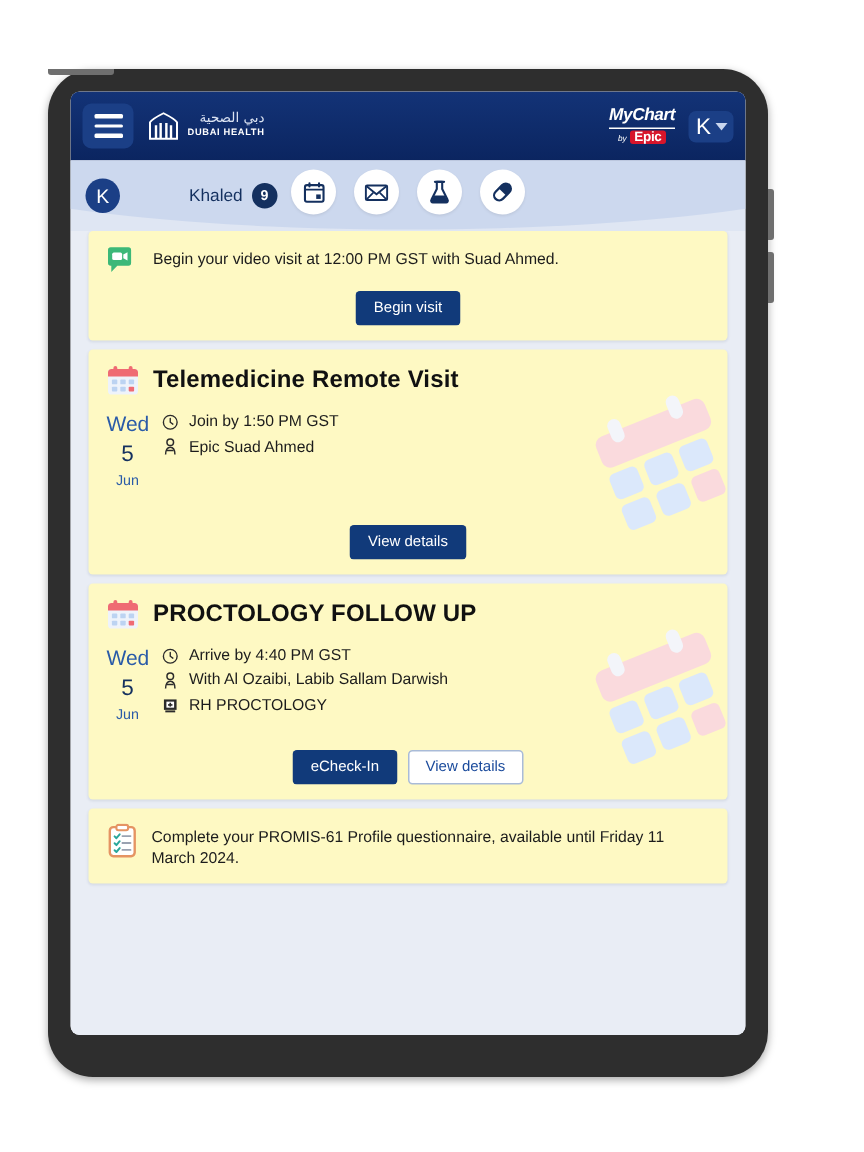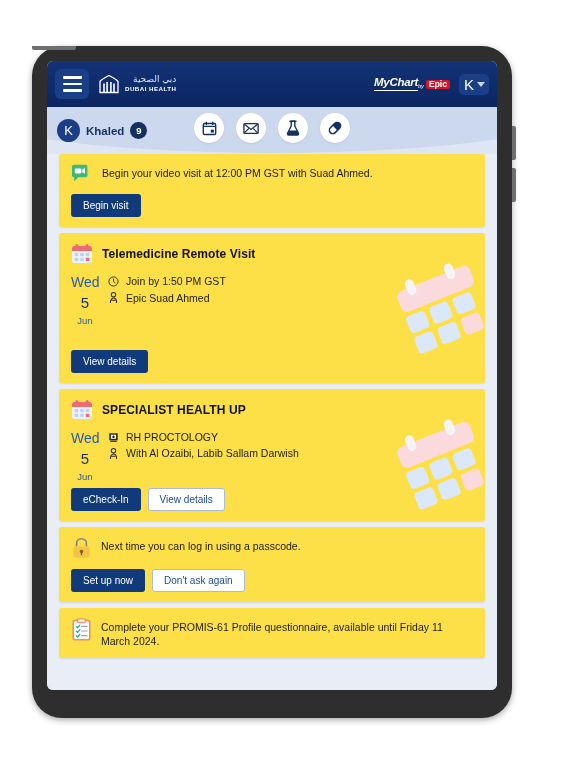--- a/index.html
+++ b/index.html
@@ -40,21 +40,21 @@
     gap:4px; cursor:pointer; flex:0 0 auto;
   }
   #hamburger-button span{ display:block; width:19px; height:2.4px; background:#fff; border-radius:1px;}
   #brand-logo{ display:flex; align-items:center; gap:5px; margin-left:9px; }
   .logo-mark{ width:22px; height:20px; position:relative; }
   .brand-text{ display:flex; flex-direction:column; line-height:1; }
   .brand-ar{ font-size:9px; color:#dbe3f2; letter-spacing:.2px; text-align:right;
     direction:rtl; font-family:"DejaVu Sans", sans-serif;}
   .brand-en{ font-size:6.2px; color:#ffffff; font-weight:bold; letter-spacing:.45px; margin-top:2px;}
   #header-right{ margin-left:auto; display:flex; align-items:center; gap:4px; }
-  #mychart-logo{ display:flex; flex-direction:row; align-items:center; line-height:1; }
+  #mychart-logo{ display:flex; flex-direction:column; align-items:center; line-height:1; }
   .mc-top{ font-size:11.5px; font-weight:bold; color:#fff; font-style:italic;
     letter-spacing:-.3px; border-bottom:1.4px solid #fff; padding-bottom:1px;}
   .mc-bot{ display:flex; align-items:flex-end; gap:2px; margin-top:1.5px;}
   .mc-by{ font-size:5.5px; color:#fff; font-style:italic; }
   .mc-epic{ background:#d7152b; color:#fff; font-size:9px; font-weight:bold;
     padding:0 3px; border-radius:2px; letter-spacing:-.2px;}
   #account-switcher{ display:flex; align-items:center; gap:3px; padding:3px 4px 3px 5px;
     background:#1b3f86; border-radius:5px; cursor:pointer; margin-left:5px;}
   #account-switcher .ini{ font-size:15px; color:#fff; font-weight:normal; line-height:1;}
   .caret{ width:0;height:0;border-left:4px solid transparent;border-right:4px solid transparent;
@@ -65,46 +65,46 @@
     position:relative; height:47px; background:#dfe6f3;
     display:flex; align-items:center; padding:0 10px; overflow:hidden;
   }
   #patient-bar:before{
     content:""; position:absolute; left:-20%; top:-46px; width:140%; height:92px;
     background:#ccd8ee; border-radius:0 0 55% 55%;
   }
   #patient-chip{ position:relative; display:flex; align-items:center; gap:6px; z-index:2;}
   .avatar{ width:23px;height:23px;border-radius:50%;background:#1b3f86;color:#fff;
     display:flex;align-items:center;justify-content:center;font-size:13px;}
-  #patient-name{ font-size:11.5px; font-weight:bold; color:#14305f;}
+  #patient-name{ font-size:11.5px; font-weight:normal; color:#14305f;margin-left:40px;}
   #patient-badge{ width:17px;height:17px;border-radius:50%;background:#14305f;color:#fff;
     font-size:9.5px;font-weight:bold;display:flex;align-items:center;justify-content:center;}
   #quick-nav{ position:absolute; left:50%; transform:translateX(-50%); top:6px;
     display:flex; gap:12px; z-index:2;}
   .qn-btn{ width:30px;height:30px;border-radius:50%;background:#fff;
     display:flex;align-items:center;justify-content:center;cursor:pointer;
     box-shadow:0 1px 2px rgba(0,0,0,.08);}
 
   
   #feed{ position:absolute; left:0; right:0; top:93px; bottom:0; overflow:hidden;
     background:#e9edf5; padding:0 12px 0 12px;}
-  .card{ background:#fde047; border-radius:3px; position:relative; overflow:hidden;
+  .card{ background:#fef9c3; border-radius:3px; position:relative; overflow:hidden;
     margin-bottom:6px; box-shadow:0 1px 2px rgba(20,40,80,.10);}
   .card-pad{ padding:10px 12px 10px 12px; position:relative; z-index:2;}
   .row-top{ display:flex; gap:9px; align-items:flex-start;}
   .msg-text{ font-size:10.5px; color:#1c1c1c; line-height:1.35; padding-top:2px;}
-  .btn-row{ display:flex; gap:7px; justify-content:flex-start; margin-top:9px;}
+  .btn-row{ display:flex; gap:7px; justify-content:center; margin-top:9px;}
   .btn{ font-size:10px; padding:5px 11px; border-radius:3px; cursor:pointer;
     border:1px solid transparent; white-space:nowrap;}
   .btn-primary{ background:#113a7a; color:#fff;}
   .btn-secondary{ background:#fff; color:#1b4b9c; border:1px solid #a9bbd8;}
 
   
   .appt-head{ display:flex; gap:9px; align-items:center;}
-  .appt-title{ font-size:12px; font-weight:bold; color:#111; letter-spacing:.1px;}
+  .appt-title{ font-size:16px; font-weight:bold; color:#111; letter-spacing:.1px;}
   .appt-body{ display:flex; gap:9px; margin-top:7px;}
   .date-col{ width:28px; flex:0 0 28px; text-align:center; color:#2a5ba8; line-height:1.45;}
   .date-dow{ font-size:14px;}
   .date-day{ font-size:15px; color:#14305f; font-weight:normal;}
   .date-mon{ font-size:9.5px;}
   .detail-lines{ padding-top:1px;}
   .dline{ display:flex; align-items:center; gap:7px; font-size:10.5px; color:#1c1c1c;
     line-height:1.58;}
   .dline .ic{ width:11px; flex:0 0 11px; display:flex; justify-content:center;}
   .watermark{ position:absolute; right:-12px; top:22px; width:110px; height:110px;
@@ -324,79 +324,69 @@
                 <rect x="4.6" y="1" width="2.6" height="4" rx="1.3" fill="#ef6b73"></rect>
                 <rect x="14.8" y="1" width="2.6" height="4" rx="1.3" fill="#ef6b73"></rect>
                 <rect x="3.6" y="10" width="3.6" height="3.2" rx=".6" fill="#bcd3f2"></rect>
                 <rect x="9.2" y="10" width="3.6" height="3.2" rx=".6" fill="#bcd3f2"></rect>
                 <rect x="14.8" y="10" width="3.6" height="3.2" rx=".6" fill="#bcd3f2"></rect>
                 <rect x="3.6" y="14.8" width="3.6" height="3.2" rx=".6" fill="#bcd3f2"></rect>
                 <rect x="9.2" y="14.8" width="3.6" height="3.2" rx=".6" fill="#bcd3f2"></rect>
                 <rect x="14.8" y="14.8" width="3.6" height="3.2" rx=".6" fill="#ef6b73"></rect>
               </svg>
             </span>
-            <span class="appt-title">SPECIALIST HEALTH UP</span>
+            <span class="appt-title">PROCTOLOGY FOLLOW UP</span>
           </div>
           <div class="appt-body">
             <div class="date-col">
               <div class="date-dow">Wed</div>
               <div class="date-day">5</div>
               <div class="date-mon">Jun</div>
             </div>
             <div class="detail-lines">
+              <div class="dline">
+                <span class="ic">
+                  <svg width="11" height="11" viewBox="0 0 12 12">
+                    <circle cx="6" cy="6" r="5" fill="none" stroke="#2b2b2b" stroke-width="1"></circle>
+                    <path d="M6 3.2 V6 L7.9 7.4" fill="none" stroke="#2b2b2b" stroke-width="1" stroke-linecap="round"></path>
+                  </svg>
+                </span>
+                <span>Arrive by 4:40 PM GST</span>
+              </div>
+              <div class="dline">
+                <span class="ic">
+                  <svg width="11" height="12" viewBox="0 0 12 13">
+                    <circle cx="6" cy="3" r="2.4" fill="none" stroke="#2b2b2b" stroke-width="1.1"></circle>
+                    <path d="M2.6 12 C2.6 8.6 4 6.6 6 6.6 C8 6.6 9.4 8.6 9.4 12" fill="none" stroke="#2b2b2b" stroke-width="1.1"></path>
+                    <path d="M3.6 9 H8.4" stroke="#2b2b2b" stroke-width="1.1"></path>
+                  </svg>
+                </span>
+                <span>With Al Ozaibi, Labib Sallam Darwish</span>
+              </div>
               <div class="dline">
                 <span class="ic">
                   <svg width="11" height="11" viewBox="0 0 12 12">
                     <rect x="1.4" y="1.4" width="9.2" height="7.6" fill="#2b2b2b"></rect>
                     <rect x="3.2" y="3" width="5.6" height="4.4" fill="#fff"></rect>
                     <rect x="5.4" y="3.8" width="1.2" height="2.8" fill="#2b2b2b"></rect>
                     <rect x="4.4" y="4.8" width="3.2" height="1.2" fill="#2b2b2b"></rect>
                     <rect x="2.4" y="9.4" width="7.2" height="1.4" fill="#2b2b2b"></rect>
                   </svg>
                 </span>
                 <span>RH PROCTOLOGY</span>
               </div>
-              <div class="dline">
-                <span class="ic">
-                  <svg width="11" height="12" viewBox="0 0 12 13">
-                    <circle cx="6" cy="3" r="2.4" fill="none" stroke="#2b2b2b" stroke-width="1.1"></circle>
-                    <path d="M2.6 12 C2.6 8.6 4 6.6 6 6.6 C8 6.6 9.4 8.6 9.4 12" fill="none" stroke="#2b2b2b" stroke-width="1.1"></path>
-                    <path d="M3.6 9 H8.4" stroke="#2b2b2b" stroke-width="1.1"></path>
-                  </svg>
-                </span>
-                <span>With Al Ozaibi, Labib Sallam Darwish</span>
-              </div>
             </div>
           </div>
-          <div class="btn-row" style="margin-top:4px;">
+          <div class="btn-row" style="margin-top:16px;">
             <div class="btn btn-primary">eCheck-In</div>
             <div class="btn btn-secondary">View details</div>
           </div>
         </div>
       </div>
 
-      <div class="card">
-        <div class="card-pad">
-          <div class="row-top">
-            <span>
-              <svg width="21" height="23" viewBox="0 0 21 23">
-                <path d="M5.6 9.6 V6.6 A4.9 4.9 0 0 1 15.4 6.6 V9.6" fill="none" stroke="#7a8396" stroke-width="1.6"></path>
-                <rect x="2.4" y="9.4" width="16.2" height="11.4" rx="2.2" fill="#f6c445"></rect>
-                <circle cx="10.5" cy="14.4" r="1.7" fill="#7a5c14"></circle>
-                <rect x="9.8" y="14.8" width="1.4" height="3.4" rx=".6" fill="#7a5c14"></rect>
-              </svg>
-            </span>
-            <div class="msg-text">Next time you can log in using a passcode.</div>
-          </div>
-          <div class="btn-row">
-            <div class="btn btn-primary">Set up now</div>
-            <div class="btn btn-secondary">Don't ask again</div>
-          </div>
-        </div>
-      </div>
 
       <div class="card">
         <div class="card-pad">
           <div class="row-top">
             <span>
               <svg width="21" height="24" viewBox="0 0 21 24">
                 <rect x="2.2" y="2.4" width="16.6" height="19.4" rx="2.4" fill="#fff" stroke="#e59463" stroke-width="1.6"></rect>
                 <rect x="6.6" y="0.9" width="7.8" height="3.6" rx="1.3" fill="#fff" stroke="#e59463" stroke-width="1.4"></rect>
                 <path d="M5.4 8.6 L6.6 9.8 L8.8 7.2" fill="none" stroke="#2aa79b" stroke-width="1.3" stroke-linecap="round" stroke-linejoin="round"></path>
                 <path d="M5.4 13.2 L6.6 14.4 L8.8 11.8" fill="none" stroke="#2aa79b" stroke-width="1.3" stroke-linecap="round" stroke-linejoin="round"></path>

